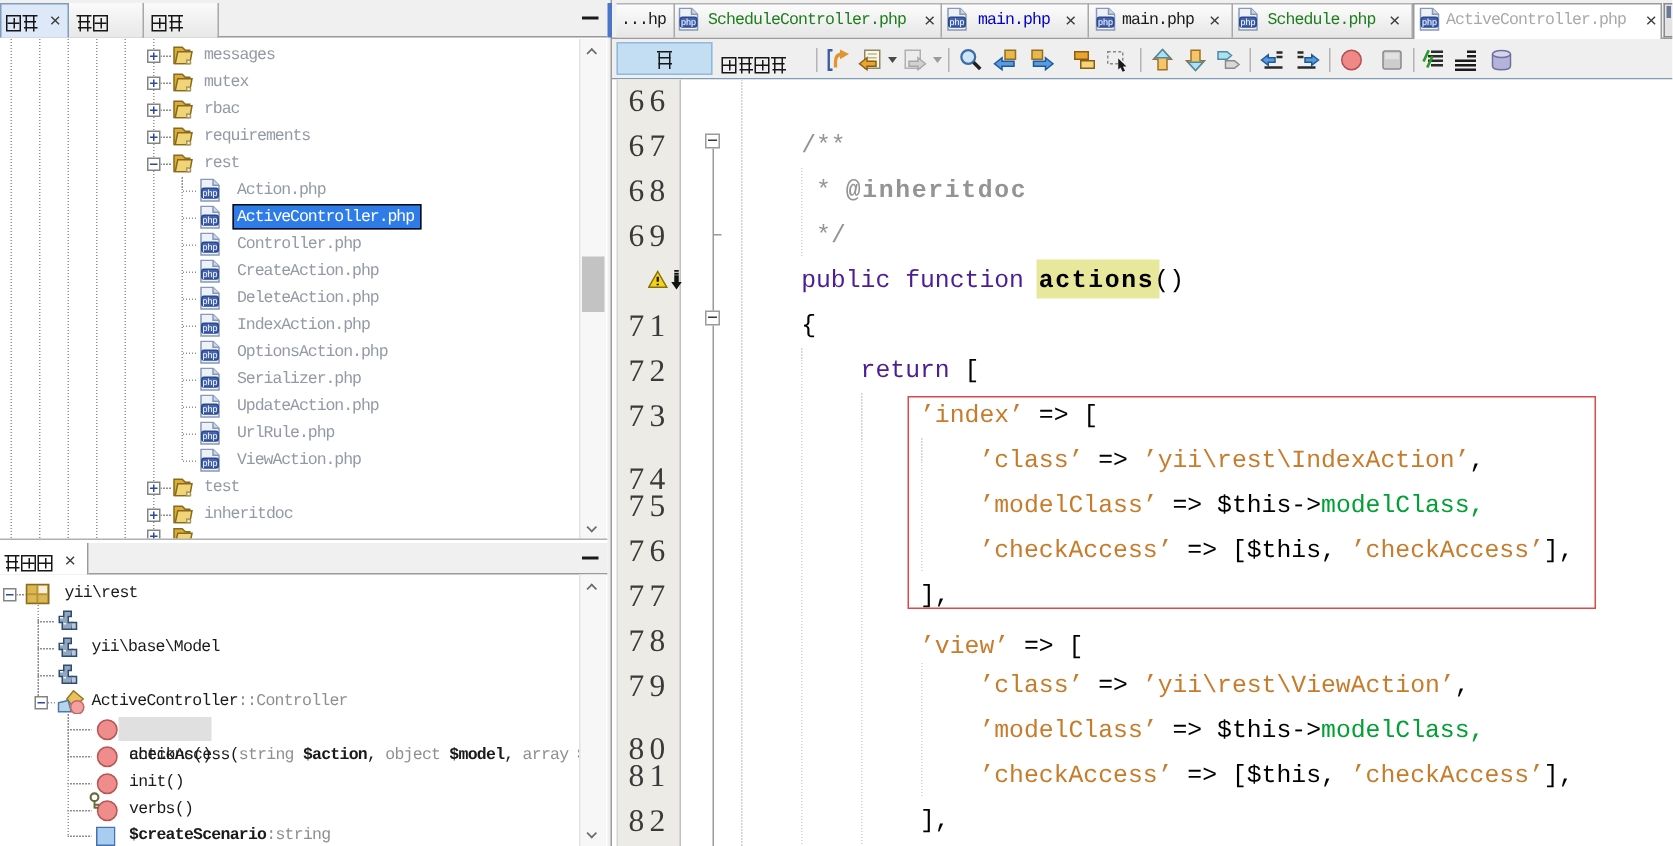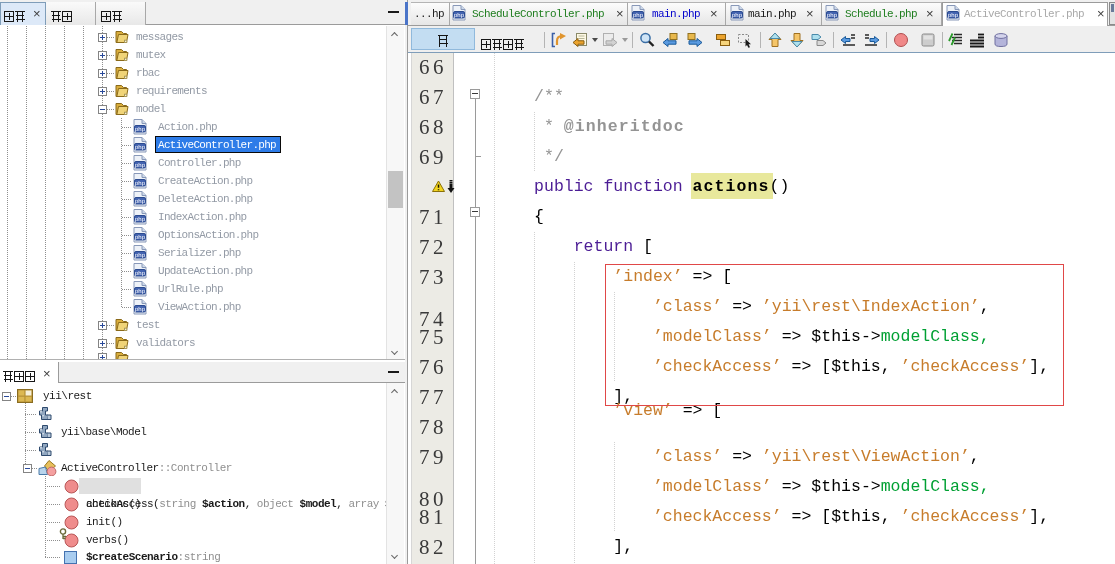--- a/index.html
+++ b/index.html
@@ -94,21 +94,21 @@
 <div class="trow" style="left:136px;top:82px">requirements</div>
 <div class="hdot" style="left:107px;top:109px;width:7px"></div>
 <div class="ebox" style="left:98px;top:105px">
         <i></i>
       </div>
 <svg width="16" height="14" style="position:absolute;left:114px;top:101px">
         <path d="M2 2.5 H7.5 L9.5 4.5 H12.5 V13.5 H2 Z" fill="#d9ad3c" stroke="#8a6a1a"></path>
         <path d="M4.5 5.5 H14 L12.5 13.5 H2.8 Z" fill="#f0d478" stroke="#8a6a1a"></path>
         <path d="M10.5 11 Q13.5 10.5 13 13.5 L10.5 13.5 Z" fill="#f8f0d8" stroke="#a89858"></path>
       </svg>
-<div class="trow" style="left:136px;top:100px">model</div>
+<div class="trow" style="left:136px;top:100px">rest</div>
 <div class="hdot" style="left:107px;top:325px;width:7px"></div>
 <div class="ebox plus" style="left:98px;top:321px">
         <i></i>
         <b></b>
       </div>
 <svg width="16" height="14" style="position:absolute;left:114px;top:317px">
         <path d="M2 2.5 H7.5 L9.5 4.5 H12.5 V13.5 H2 Z" fill="#d9ad3c" stroke="#8a6a1a"></path>
         <path d="M4.5 5.5 H14 L12.5 13.5 H2.8 Z" fill="#f0d478" stroke="#8a6a1a"></path>
         <path d="M10.5 11 Q13.5 10.5 13 13.5 L10.5 13.5 Z" fill="#f8f0d8" stroke="#a89858"></path>
       </svg>
@@ -116,21 +116,21 @@
 <div class="hdot" style="left:107px;top:343px;width:7px"></div>
 <div class="ebox plus" style="left:98px;top:339px">
         <i></i>
         <b></b>
       </div>
 <svg width="16" height="14" style="position:absolute;left:114px;top:335px">
         <path d="M2 2.5 H7.5 L9.5 4.5 H12.5 V13.5 H2 Z" fill="#d9ad3c" stroke="#8a6a1a"></path>
         <path d="M4.5 5.5 H14 L12.5 13.5 H2.8 Z" fill="#f0d478" stroke="#8a6a1a"></path>
         <path d="M10.5 11 Q13.5 10.5 13 13.5 L10.5 13.5 Z" fill="#f8f0d8" stroke="#a89858"></path>
       </svg>
-<div class="trow" style="left:136px;top:334px">validators</div>
+<div class="trow" style="left:136px;top:334px">inheritdoc</div>
 <div class="hdot" style="left:122px;top:127px;width:10px"></div>
 <svg width="14" height="16" style="position:absolute;left:133px;top:119px">
         <path d="M1 .5 H9 L13 4.5 V15 H1 Z" fill="#eef2f8" stroke="#8898b8"></path>
         <path d="M9 .5 V4.5 H13" fill="#ccd8ea" stroke="#8898b8"></path>
         <rect x="1.5" y="6.5" width="11" height="6.5" rx="1.5" fill="#4464b0" stroke="#2a4a90"></rect>
         <text x="7" y="11.8" font-size="6" fill="#fff" text-anchor="middle" font-family="Liberation Sans">php</text>
       </svg>
 <div class="trow" style="left:158px;top:118px">Action.php</div>
 <div class="hdot" style="left:122px;top:145px;width:10px"></div>
 <svg width="14" height="16" style="position:absolute;left:133px;top:137px">
@@ -519,20 +519,20 @@
 <div class="cline" style="top:112px">     <span class="cmt">* <b>@inheritdoc</b></span></div>
 <div class="cline" style="top:142px">     <span class="cmt">*/</span></div>
 <div class="cline" style="top:172px">    <span class="kw">public</span> <span class="kw">function</span> <b>actions</b>()</div>
 <div class="cline" style="top:202px">    {</div>
 <div class="cline" style="top:232px">        <span class="kw">return</span> [</div>
 <div class="cline" style="top:262px">            <span class="str">’index’</span> =&gt; [</div>
 <div class="cline" style="top:292px">                <span class="str">’class’</span> =&gt; <span class="str">’yii\rest\IndexAction’</span>,</div>
 <div class="cline" style="top:322px">                <span class="str">’modelClass’</span> =&gt; $this-&gt;<span class="grn">modelClass,</span></div>
 <div class="cline" style="top:352px">                <span class="str">’checkAccess’</span> =&gt; [$this, <span class="str">’checkAccess’</span>],</div>
 <div class="cline" style="top:382px">            ],</div>
-<div class="cline" style="top:396px">            <span class="str">’view’</span> =&gt; [</div>
+<div class="cline" style="top:416px">            <span class="str">’view’</span> =&gt; [</div>
 <div class="cline" style="top:442px">                <span class="str">’class’</span> =&gt; <span class="str">’yii\rest\ViewAction’</span>,</div>
 <div class="cline" style="top:472px">                <span class="str">’modelClass’</span> =&gt; $this-&gt;<span class="grn">modelClass,</span></div>
 <div class="cline" style="top:502px">                <span class="str">’checkAccess’</span> =&gt; [$this, <span class="str">’checkAccess’</span>],</div>
 <div class="cline" style="top:532px">            ],</div>
 </div>
 <div class="abs" style="left:605px;top:264px;width:459px;height:142px;border:1px solid #e04848;box-sizing:border-box"></div>
 
 </div>
 </body></html>

